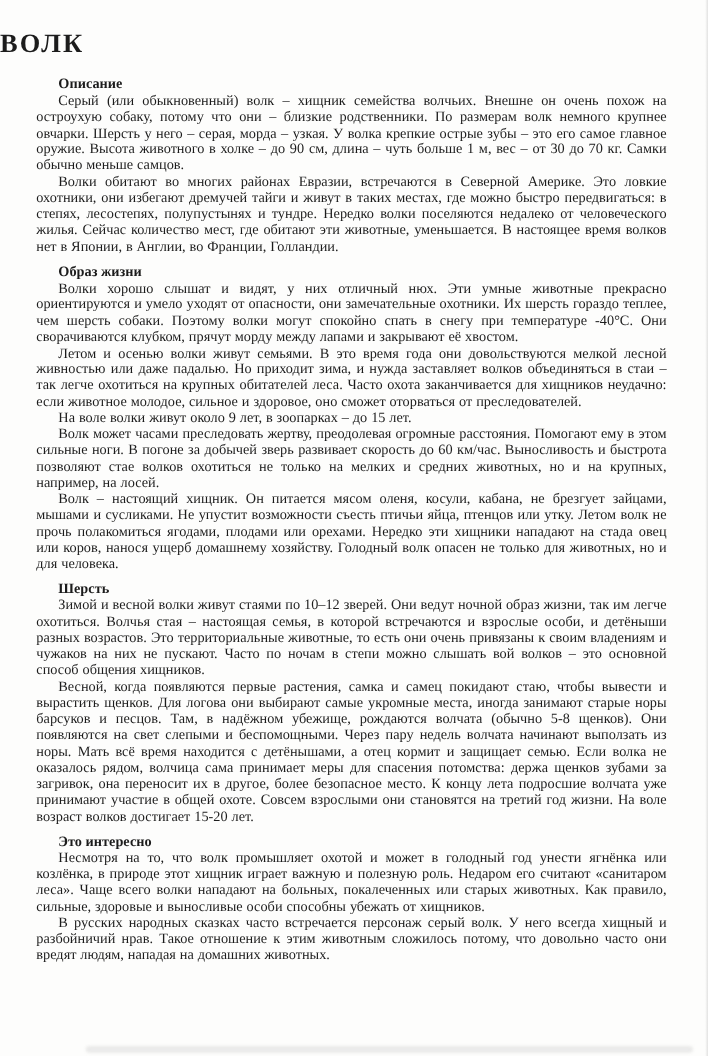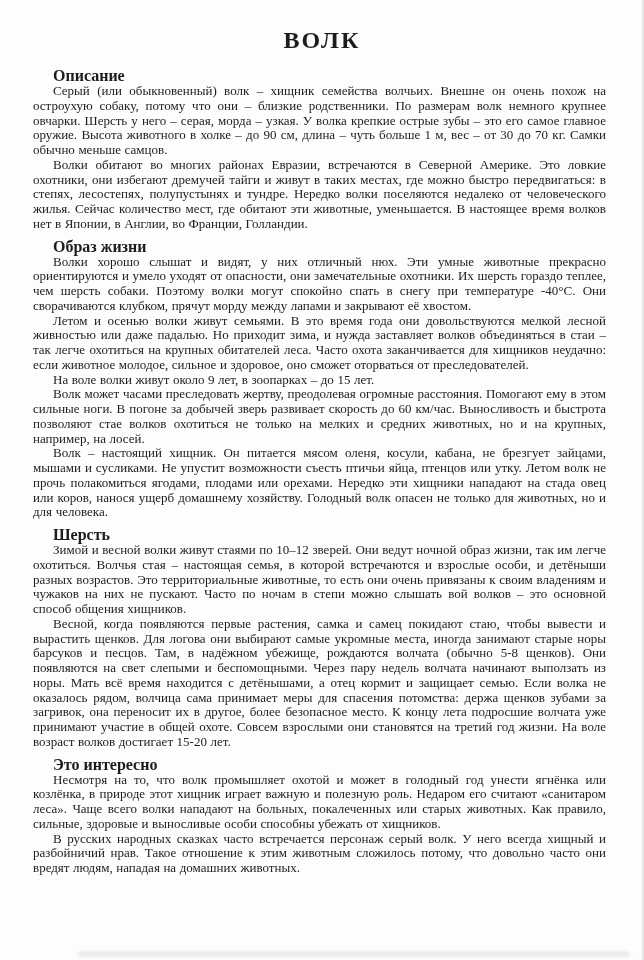--- a/index.html
+++ b/index.html
@@ -44,34 +44,34 @@
     white-space: nowrap;
     color: rgba(235,235,235,0.18);
     -webkit-text-stroke: 1.6px rgba(155,155,155,0.38);
     text-stroke: 1.6px rgba(155,155,155,0.38);
     pointer-events: none;
     z-index: 5;
   }
   .page-title {
     margin: 0;
     padding-top: 26px;
-    text-align: center;
+    text-align: left;
     font-size: 24px;
     font-weight: bold;
     letter-spacing: 2px;
     line-height: 28px;
   }
   .content {
     position: relative;
     padding: 7px 38px 0 33px;
     z-index: 2;
   }
   .section-heading {
     margin: 7px 0 1px 0;
-    font-size: 16px;
+    font-size: 13px;
     font-weight: bold;
     line-height: 15px;
     text-indent: 20px;
   }
   .paragraph {
     margin: 0;
     font-size: 13px;
     line-height: 14.75px;
     text-align: justify;
     text-indent: 20px;

